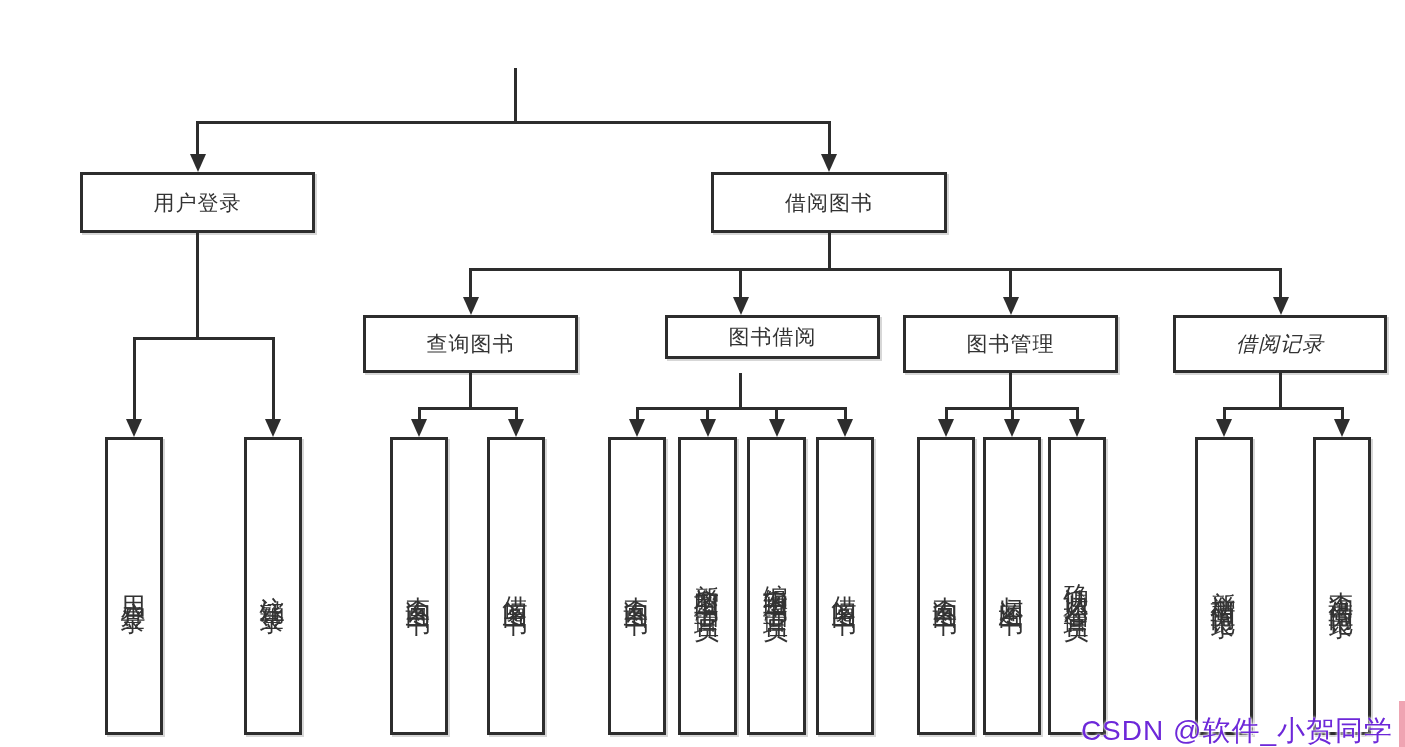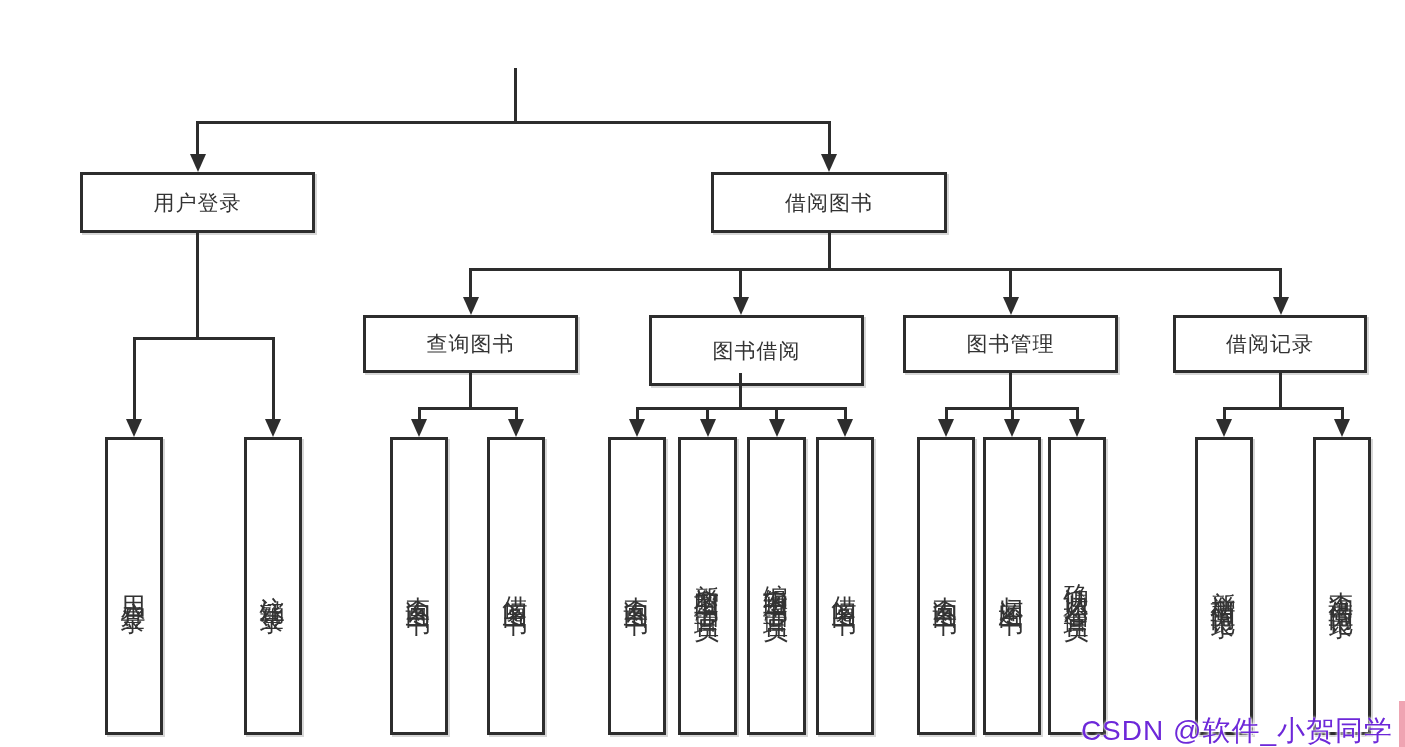--- a/index.html
+++ b/index.html
@@ -71,27 +71,27 @@
   <div class="vl" style="left:739px;top:268px;height:30px;"></div>
   <div class="arr" style="left:733px;top:297px;"></div>
   <div class="vl" style="left:1009px;top:268px;height:30px;"></div>
   <div class="arr" style="left:1003px;top:297px;"></div>
   <div class="vl" style="left:1279px;top:268px;height:30px;"></div>
   <div class="arr" style="left:1273px;top:297px;"></div>
 
   <div class="box-h" style="left:363px;top:315px;width:215px;height:58px;">
     <span>查询图书</span>
   </div>
-  <div class="box-h" style="left:649px;top:315px;width:215px;height:71px;">
+  <div class="box-h" style="left:665px;top:315px;width:215px;height:44px;">
     <span>图书借阅</span>
   </div>
   <div class="box-h" style="left:903px;top:315px;width:215px;height:58px;">
     <span>图书管理</span>
   </div>
-  <div class="box-h" style="left:1173px;top:315px;width:194px;height:58px;">
+  <div class="box-h" style="left:1173px;top:315px;width:214px;height:58px;font-style:italic;">
     <span>借阅记录</span>
   </div>
 
   <div class="vl" style="left:469px;top:373px;height:34px;"></div>
   <div class="vl" style="left:739px;top:373px;height:34px;"></div>
   <div class="vl" style="left:1009px;top:373px;height:34px;"></div>
   <div class="vl" style="left:1279px;top:373px;height:34px;"></div>
 
   <div class="hl" style="left:418px;top:407px;width:100px;"></div>
   <div class="vl" style="left:418px;top:407px;height:13px;"></div>

